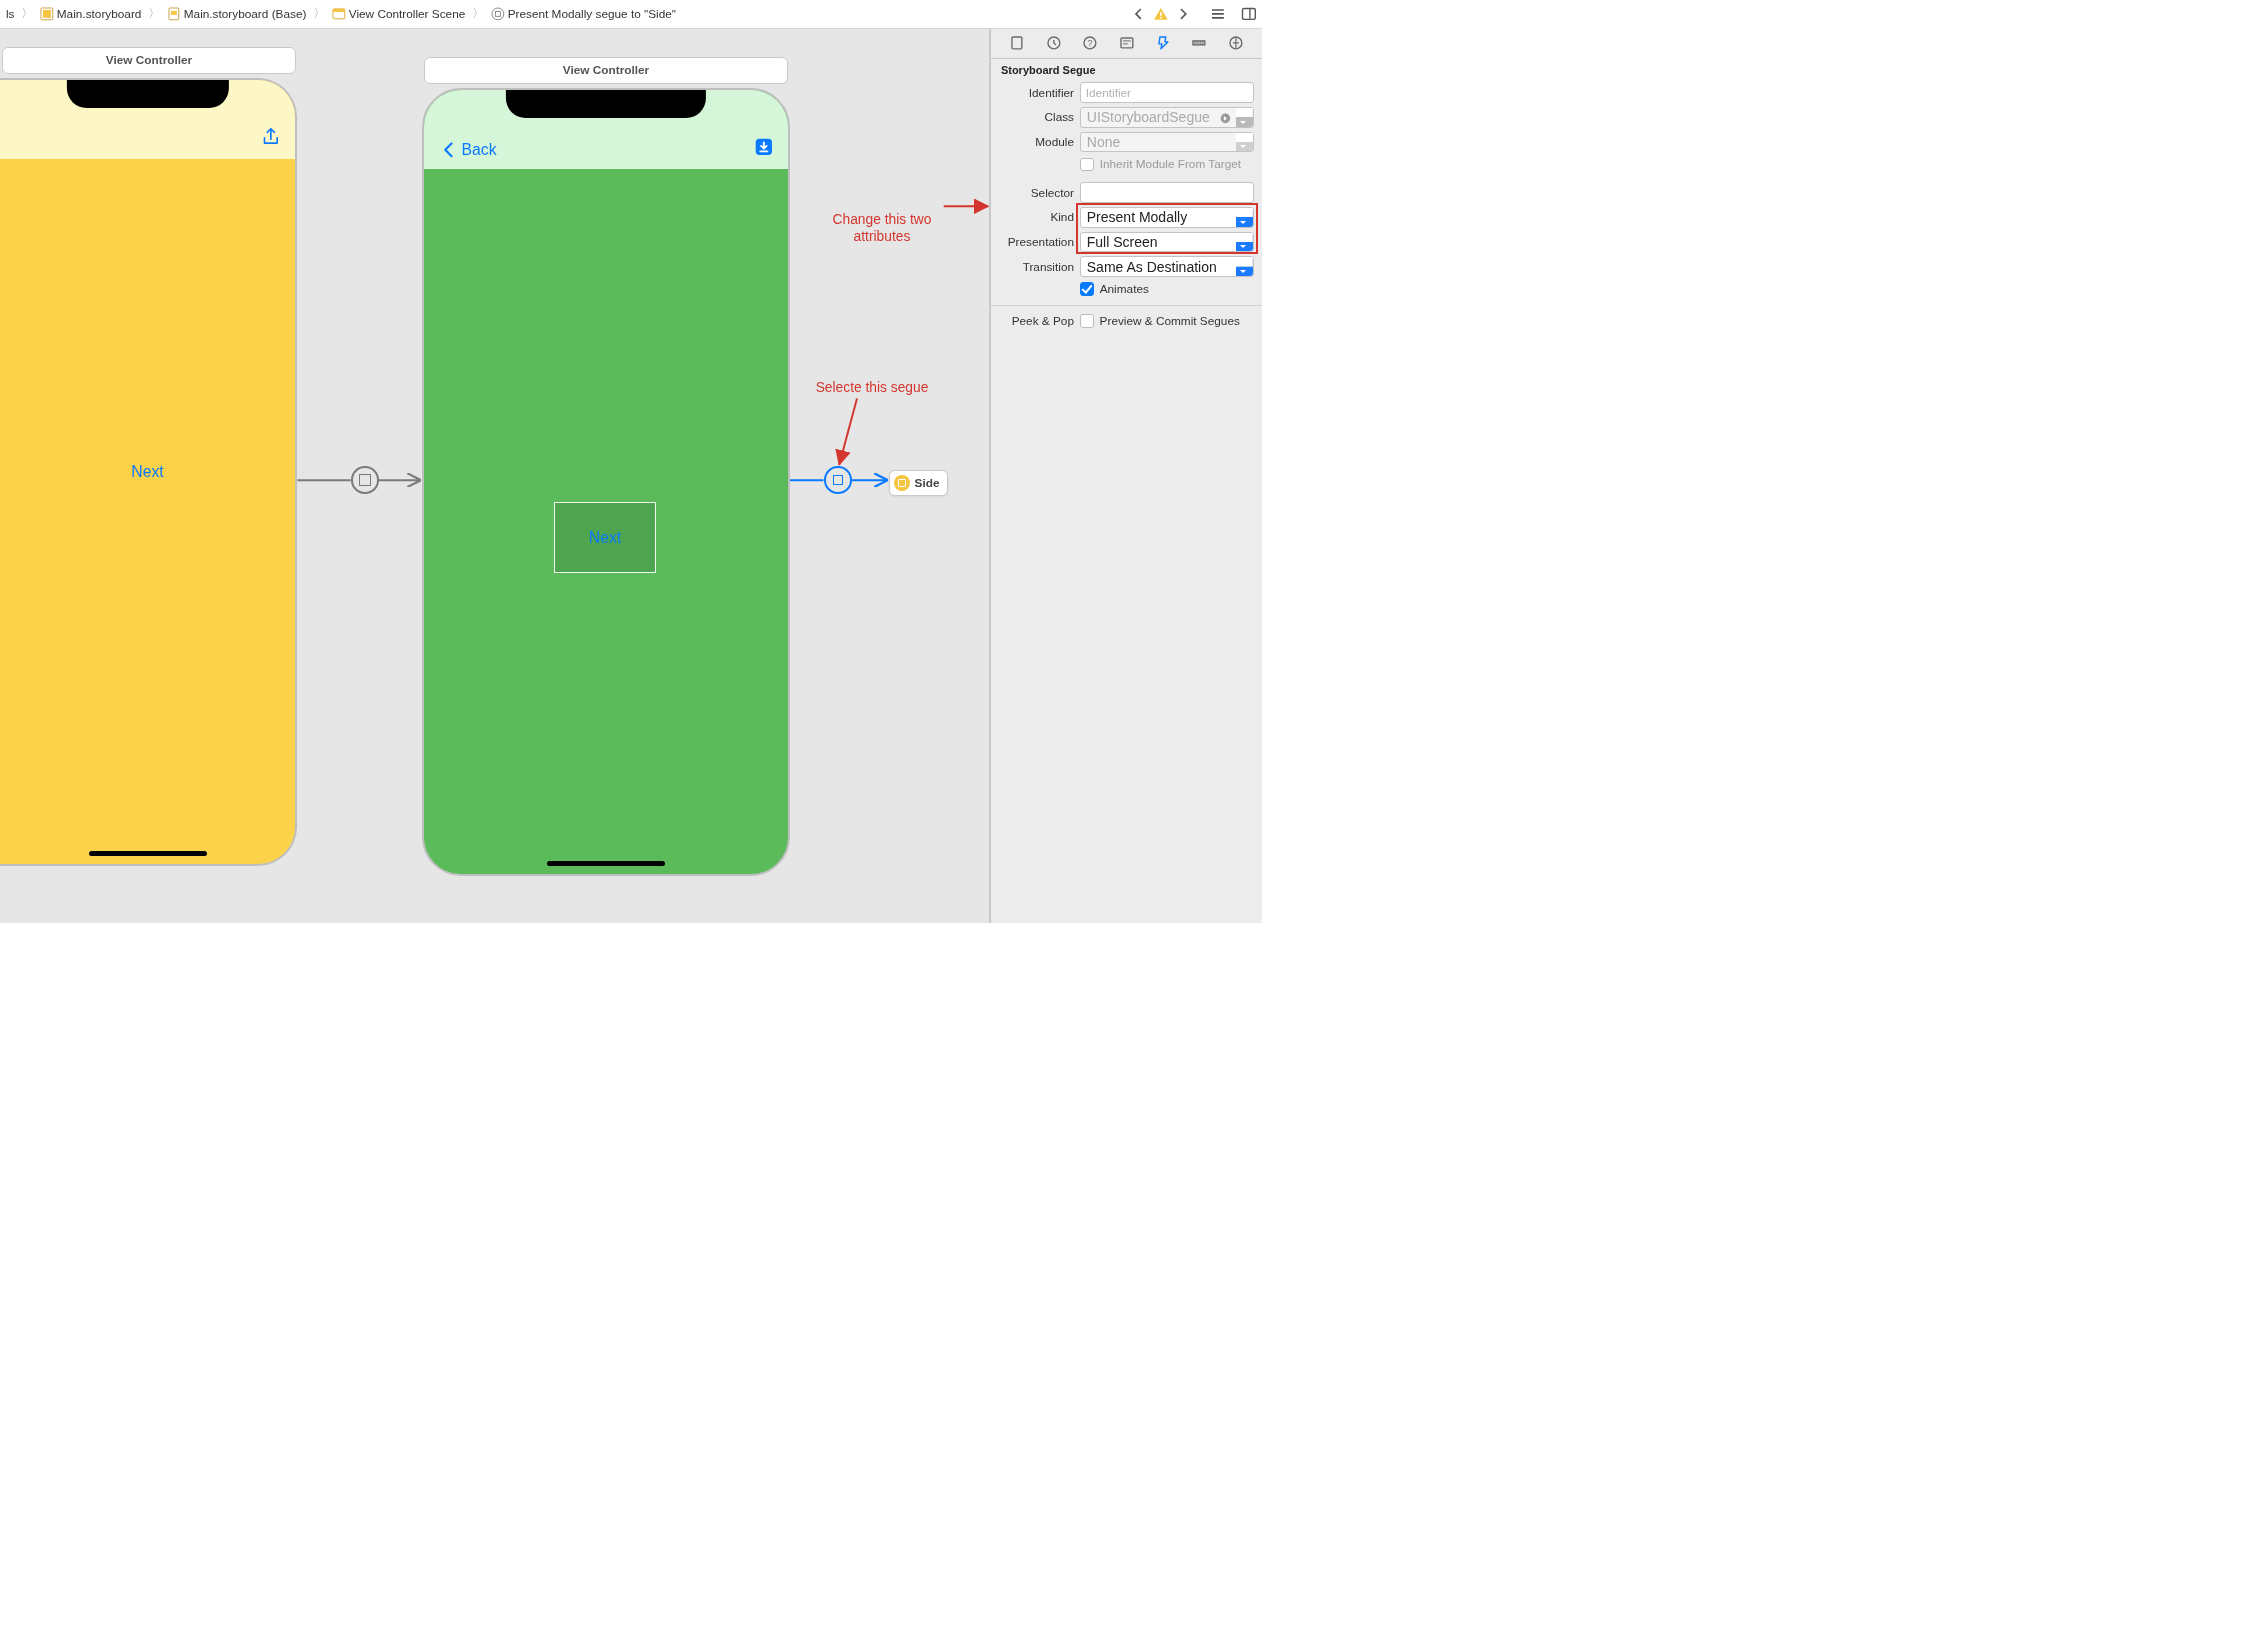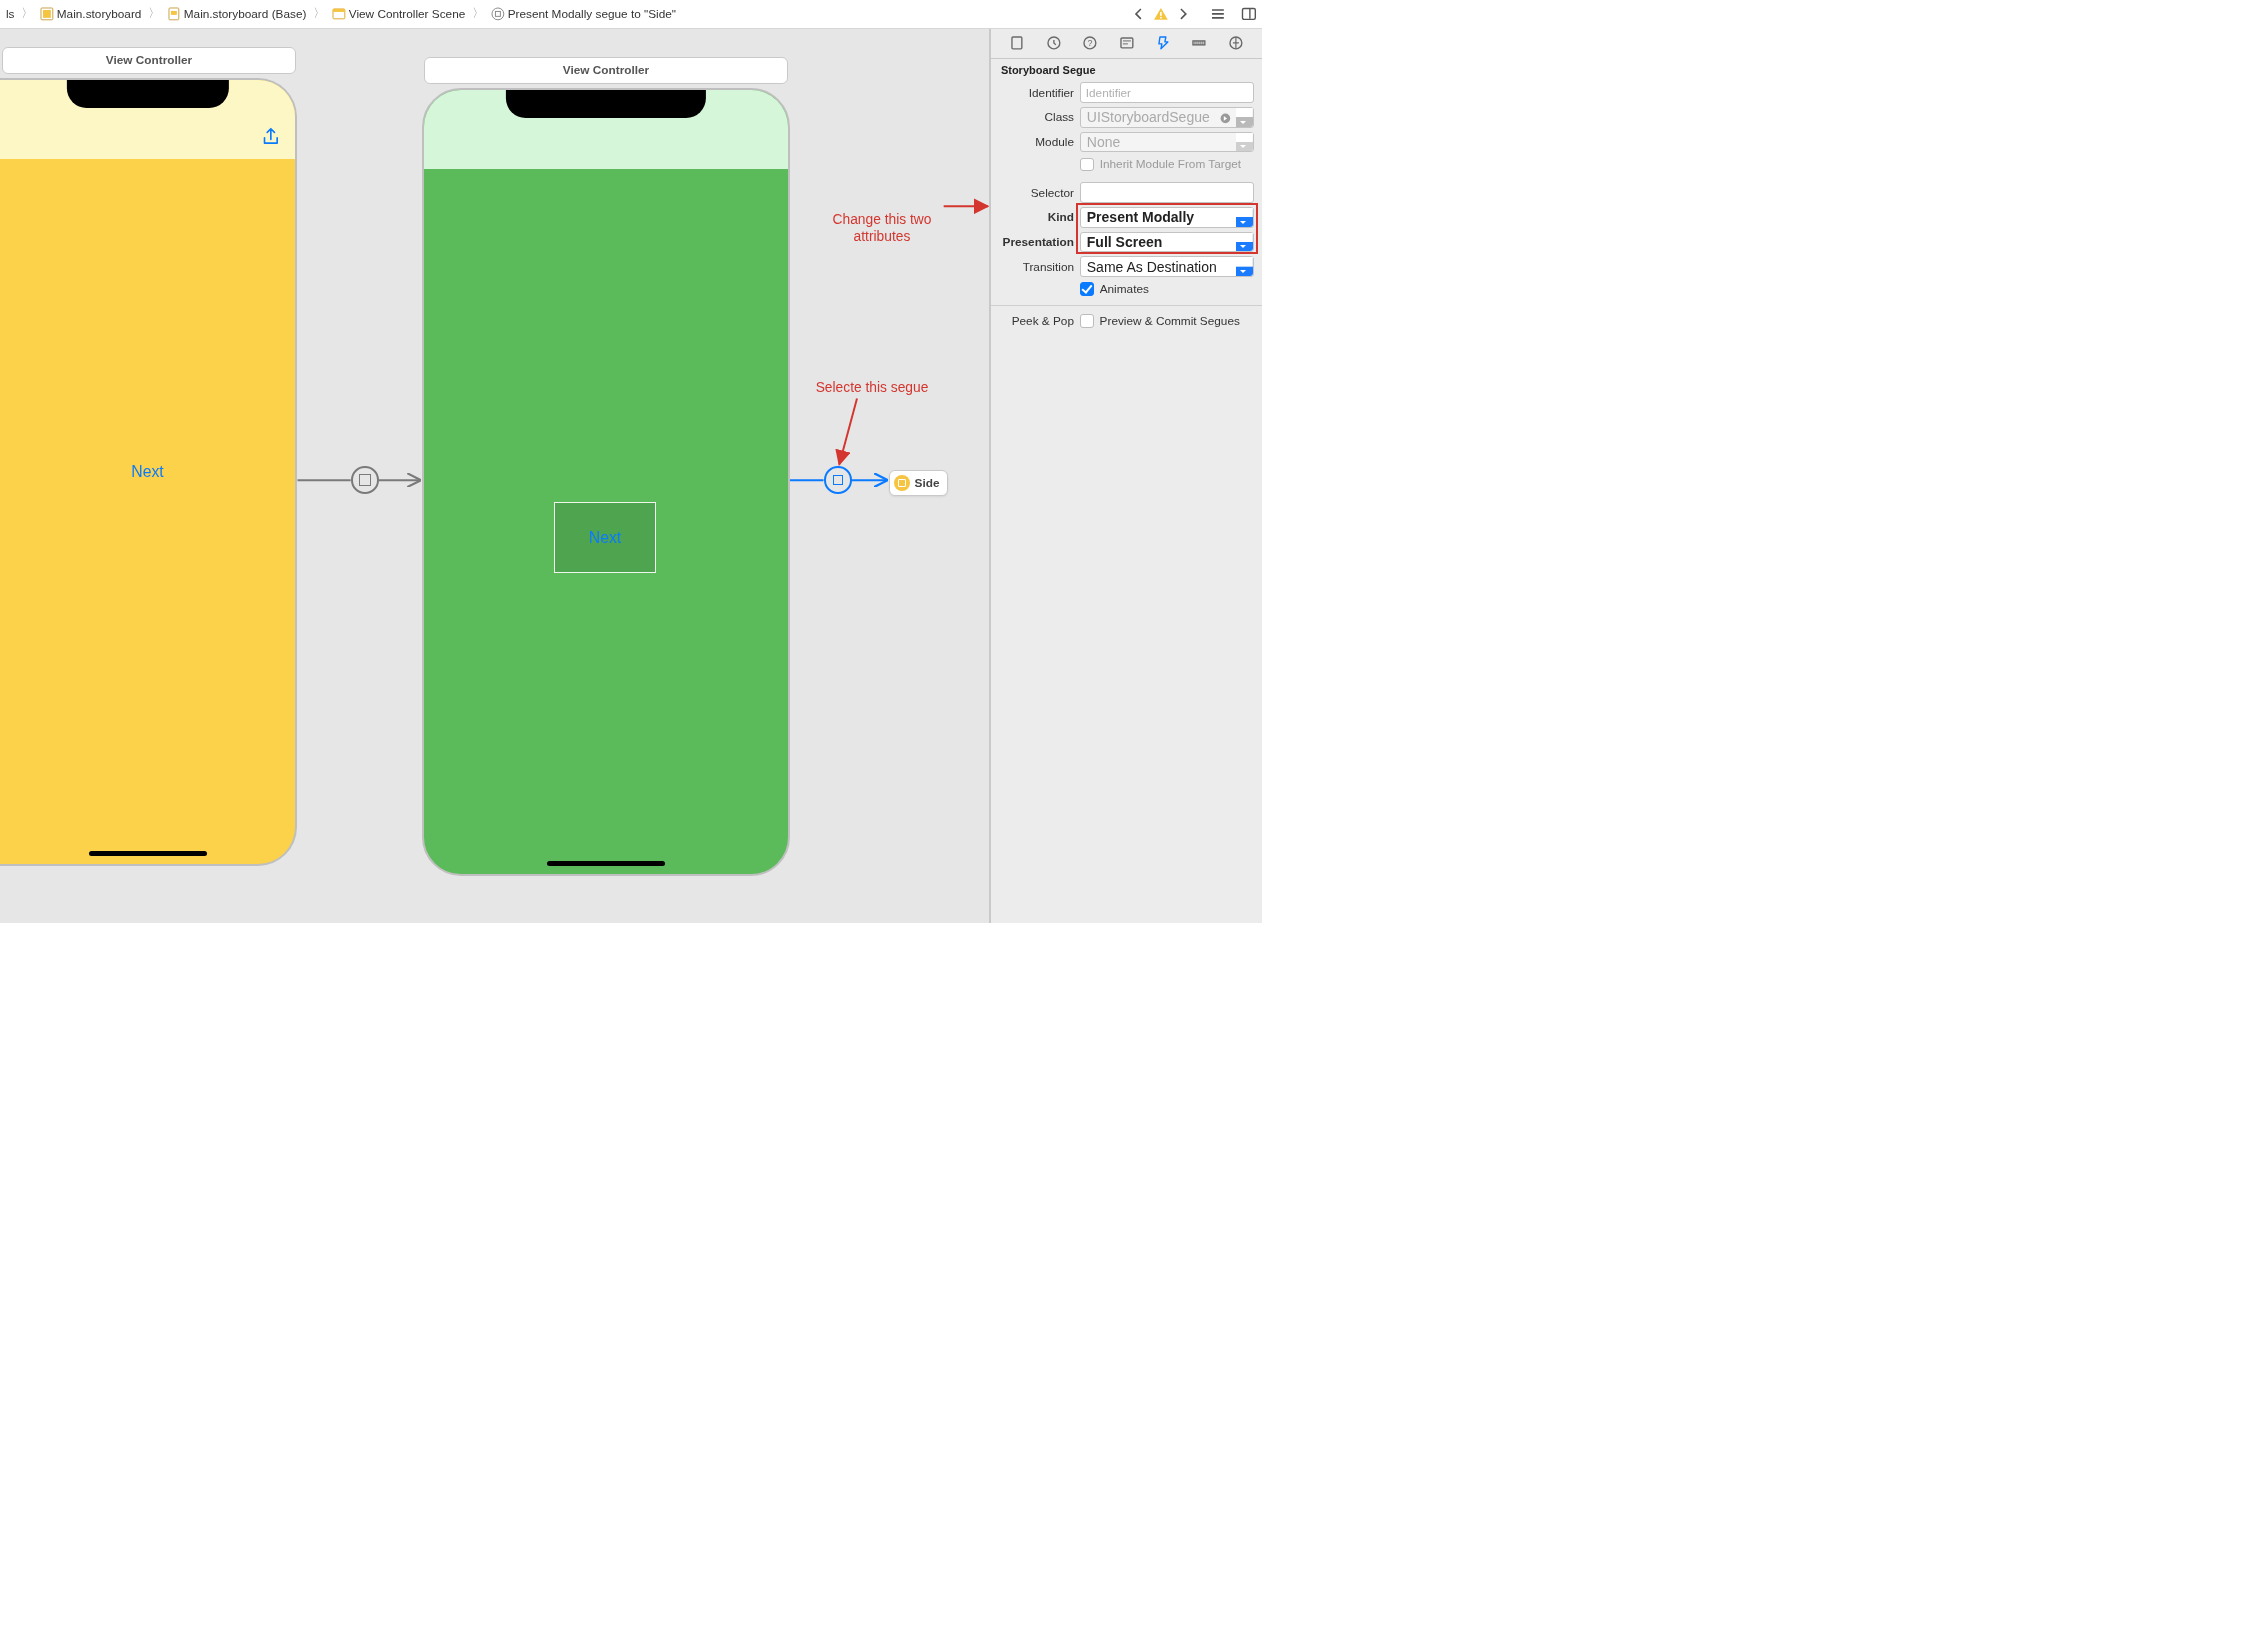--- a/index.html
+++ b/index.html
@@ -201,20 +201,35 @@
       <span class="btn-label" style="position:absolute; left:50%; top:50%; transform:translate(-50%,-50%);">Next</span>
       <div class="home-ind"></div>
     </div>
 
     <div class="scene-title" style="left:424px; top:27.6px; width:364px;">
       <span>View Controller</span>
     </div>
     <div class="phone" style="left:422px; top:59px; width:368px; height:788px; background:#5bbb5a;">
       <div style="position:absolute;top:0;left:0;right:0;height:79px;background:#d6f6da;"></div>
       <div class="notch"></div>
+      <div class="nav-bar">
+        <span class="btn-text">
+          <svg class="nav-icon" viewBox="0 0 24 24">
+              <path d="M15 5l-7 7 7 7" stroke="#0a7aff" stroke-width="2.4" fill="none" stroke-linecap="round" stroke-linejoin="round"></path>
+            </svg>
+          <span>Back</span>
+        </span>
+        <span>
+          <svg width="21.7" height="21.7" viewBox="0 0 24 24">
+              <rect x="3" y="3" width="18" height="18" rx="4" fill="#0a7aff"></rect>
+              <path d="M12 7v7m-3-3 3 3 3-3" stroke="#fff" stroke-width="2" fill="none" stroke-linecap="round" stroke-linejoin="round"></path>
+              <line x1="8" y1="17" x2="16" y2="17" stroke="#fff" stroke-width="2" stroke-linecap="round"></line>
+            </svg>
+        </span>
+      </div>
       <div class="container-btn" style="left:130px; top:412px; width:102px; height:71px;">
         <span class="btn-label">Next</span>
       </div>
       <div class="home-ind"></div>
     </div>
 
     <div class="side-ref" style="left:889px; top:441px;">
       <span class="ic"></span>
       <span>Side</span>
     </div>
@@ -348,21 +363,21 @@
       <span style="color:#9a9a9a">Inherit Module From Target</span>
     </div>
 
     <div style="height:5.9px"></div>
 
     <div class="field-row">
       <div class="lbl">Selector</div>
       <div class="control"><input class="txt" value="" style=""></div>
     </div>
 
-    <div style="position:relative;font-weight:bold;">
+    <div style="position:relative;">
       <div class="field-row">
         <div class="lbl">Kind</div>
         <div class="control">
           <div class="select">
             <span>Present Modally</span>
             <div class="stepper">
                 <span class="up"></span>
                 <span class="dn"></span>
               </div>
           </div>

